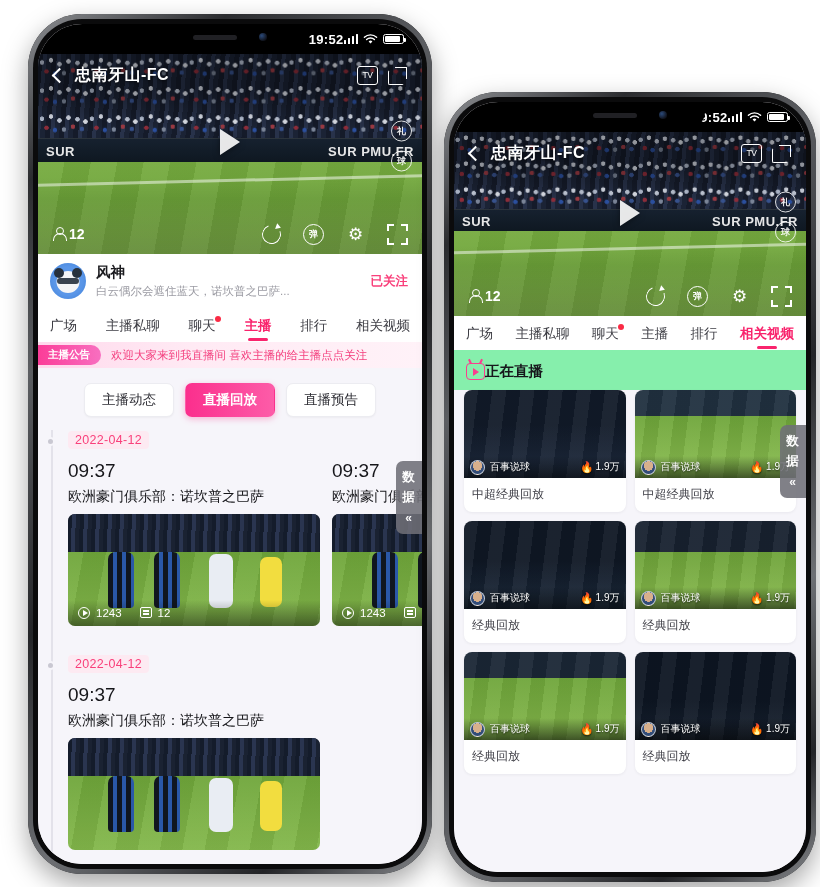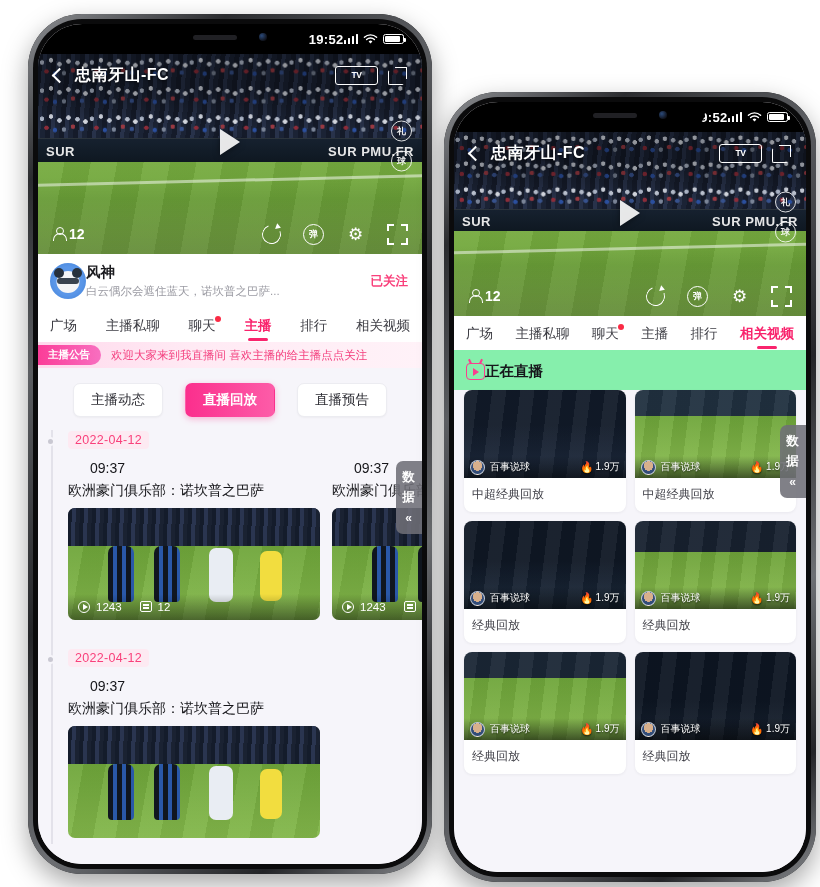--- a/index.html
+++ b/index.html
@@ -99,22 +99,22 @@
   }
   .player-tint { position:absolute; inset:0; background:linear-gradient(180deg,rgba(0,0,0,.34) 0 18%,rgba(0,0,0,0) 38% 62%,rgba(0,0,0,.22) 100%); }
 
   .topbar {
     position:absolute; left:0; right:0; top:0; height:42px; z-index:5;
     display:flex; align-items:center; padding:0 14px; color:#fff; gap:10px;
   }
   .back-chevron { width:11px; height:11px; border-left:2.4px solid #fff; border-bottom:2.4px solid #fff;
                   transform:rotate(45deg); flex:none; margin-left:2px; }
   .room-title { font-size:16px; font-weight:600; letter-spacing:.5px; flex:1; text-shadow:0 1px 3px rgba(0,0,0,.6); }
-  .top-icon { width:43px; height:19px; border:1.8px solid #fff; border-radius:3px; flex:none;
-              display:flex;align-items:center;justify-content:center;font-size:8.5px;font-weight:700;letter-spacing:-.5px;}
+  .top-icon { width:21px; height:19px; border:1.8px solid #fff; border-radius:3px; flex:none;
+              display:flex;align-items:center;justify-content:center;font-size:8.5px;font-weight:400;letter-spacing:-.5px;}
   .share-icon { width:20px; height:19px; flex:none; position:relative; }
   .share-icon::before{content:"";position:absolute;left:0;bottom:0;width:14px;height:13px;border:1.8px solid #fff;border-radius:2px;border-top-color:transparent;border-right-color:transparent;}
   .share-icon::after{content:"";position:absolute;right:1px;top:1px;width:11px;height:11px;border-top:1.8px solid #fff;border-right:1.8px solid #fff;}
 
   .play-tri {
     position:absolute; left:50%; top:44%; transform:translate(-50%,-50%); z-index:5;
     width:0;height:0;border-left:20px solid rgba(255,255,255,.9);
     border-top:13px solid transparent;border-bottom:13px solid transparent;
     filter:drop-shadow(0 1px 3px rgba(0,0,0,.5));
   }
@@ -137,21 +137,21 @@
   .ic-danmu{border:1.7px solid #fff;border-radius:50%;display:flex;align-items:center;justify-content:center;font-size:9px;font-weight:700;color:#fff;}
   .ic-gear{display:flex;align-items:center;justify-content:center;font-size:17px;line-height:1;color:#fff;}
   .ic-full{ }
   .ic-full i{position:absolute;width:7px;height:7px;border:2px solid #fff;}
   .ic-full i:nth-child(1){left:0;top:0;border-right:none;border-bottom:none;}
   .ic-full i:nth-child(2){right:0;top:0;border-left:none;border-bottom:none;}
   .ic-full i:nth-child(3){left:0;bottom:0;border-right:none;border-top:none;}
   .ic-full i:nth-child(4){right:0;bottom:0;border-left:none;border-top:none;}
 
   
-  .profile { background:#fff; display:flex; align-items:center; gap:0; padding:9px 14px 9px 12px; }
+  .profile { background:#fff; display:flex; align-items:center; gap:10px; padding:9px 14px 9px 12px; }
   .avatar { width:36px;height:36px;border-radius:50%;flex:none;position:relative;overflow:hidden;
             background:radial-gradient(circle at 50% 50%, #5a96e8 0 55%, #3f7fd6 100%); }
   .avatar .panda-face{position:absolute;left:50%;top:52%;transform:translate(-50%,-50%);
      width:23px;height:22px;border-radius:50%;background:#f4f5f7;}
   .avatar .ear{position:absolute;width:10px;height:10px;border-radius:50%;background:#27313d;top:5px;}
   .avatar .ear.l{left:4px;} .avatar .ear.r{right:4px;}
   .avatar .glass{position:absolute;left:7px;top:15px;width:22px;height:6px;background:#39434f;border-radius:3px;}
   .pinfo { flex:1; min-width:0; }
   .pname { font-size:14.5px; font-weight:700; color:#1b1b1f; line-height:1.35; }
   .pbio  { font-size:11.5px; color:#9b9ba3; line-height:1.4; white-space:nowrap; overflow:hidden; text-overflow:ellipsis; }
@@ -167,38 +167,38 @@
   .tab .dot { position:absolute; right:-5px; top:-1px; width:6px;height:6px;border-radius:50%;background:#fa2b45; }
 
   
   .notice { position:relative; display:flex; align-items:center; height:26px;
             background:linear-gradient(90deg,#ffd9ec 0%,#ffeaf4 40%,#fff2f8 100%); overflow:hidden; }
   .notice-badge { background:linear-gradient(90deg,#fb3d98,#f86fc0); color:#fff; font-size:10.5px;
                   font-weight:700; padding:3px 11px 3px 10px; border-radius:0 12px 12px 0; flex:none; }
   .notice-text { font-size:11.5px; color:#f43f7e; padding-left:10px; white-space:nowrap; overflow:hidden; }
 
   
-  .segrow { display:flex; align-items:center; justify-content:center; gap:22px; padding:15px 12px 13px; }
+  .segrow { display:flex; align-items:center; justify-content:center; gap:11px; padding:15px 12px 13px; }
   .seg { font-size:13.5px; padding:7px 17px; border-radius:7px; background:#fff;
          border:1px solid #ececf1; color:#2c2c33; box-shadow:0 1px 2px rgba(0,0,0,.04); }
   .seg.active { background:linear-gradient(90deg,#fb2f8d,#fd5ca8); color:#fff; border-color:transparent;
                 font-weight:600; box-shadow:0 2px 6px rgba(250,60,140,.35); }
 
   
   .body-scroll { background:#f6f5fa; flex:1; overflow:hidden; position:relative; }
   .tl { position:relative; padding-left:30px; }
   .tl::before { content:""; position:absolute; left:13px; top:0; bottom:0; width:2px; background:#e3e2ea; }
   .tl-group { position:relative; padding-bottom:6px; }
   .tl-dot { position:absolute; left:-22px; top:7px; width:9px;height:9px;border-radius:50%;
             background:#c9c8d2; border:2px solid #f6f5fa; }
   .tl-date { display:inline-block; font-size:12.5px; color:#f9407b; background:#fdeaf2;
              padding:2px 7px; border-radius:4px; letter-spacing:.3px; }
   .tl-items { display:flex; gap:12px; margin-top:11px; }
   .vitem { width:252px; flex:none; }
-  .vtime { font-size:14px; color:#16161a; font-weight:500;margin-left:22px; }
+  .vtime { font-size:19px; color:#16161a; font-weight:500; }
   .vtitle { font-size:14px; color:#16161a; margin-top:5px; line-height:1.35; white-space:nowrap; overflow:hidden; }
   .vthumb { position:relative; margin-top:8px; height:112px; border-radius:7px; overflow:hidden; }
   .vthumb .bg {
     position:absolute; inset:0;
     background:
       repeating-linear-gradient(100deg, rgba(255,255,255,.05) 0 22px, rgba(0,0,0,.05) 22px 44px),
       linear-gradient(180deg,#1a2232 0 34%, #6fa63a 34%, #83b74b 100%);
   }
   .vthumb .crowd-strip{position:absolute;left:0;right:0;top:0;height:34%;
     background:repeating-linear-gradient(92deg,#141c2b 0 4px,#2a3550 4px 8px,#1a2232 8px 12px);}

